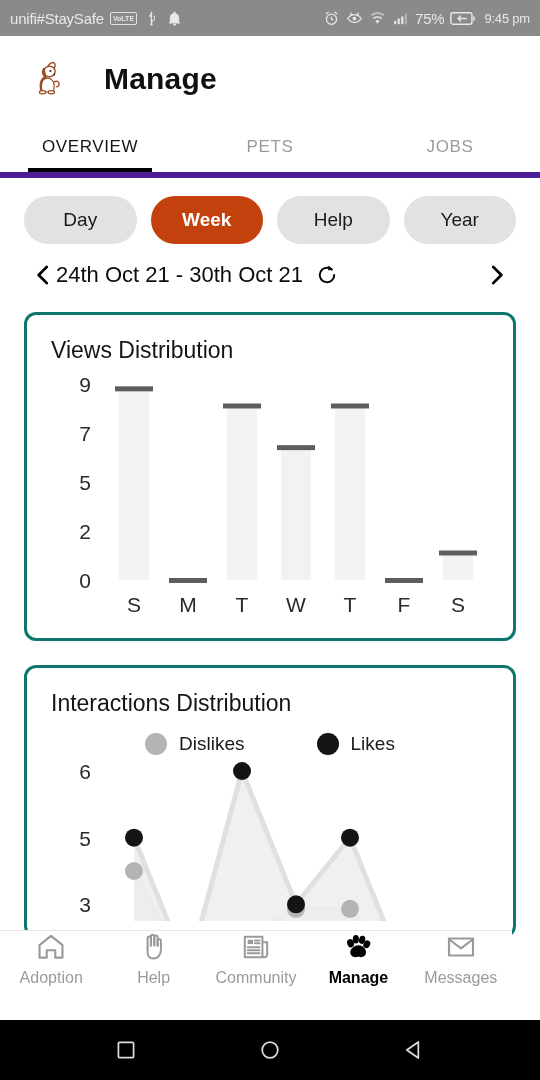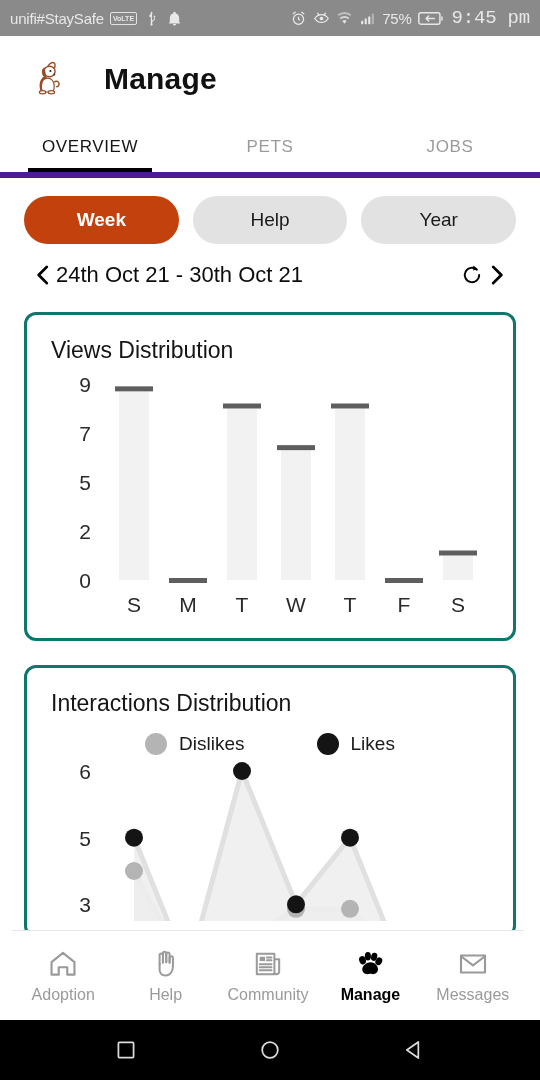--- a/index.html
+++ b/index.html
@@ -18,21 +18,21 @@
   }
   .sb-left{ display:flex; align-items:center; gap:6px; flex:1; }
   .sb-right{ display:flex; align-items:center; gap:6px; }
   .volte{
     border:1.5px solid #e3e3e3; border-radius:2px; font-size:7px;
     padding:0 2px; line-height:11px; font-weight:bold; letter-spacing:0;
   }
   .sb-ico{ display:inline-block; width:17px; height:17px; }
   .sb-ico svg{ display:block; }
   .pct{ font-size:15px; }
-  .time{ font-size:19px; margin-left:2px;font-family:Liberation Mono, monospace; }
+  .time{ font-size:13px; margin-left:2px; }
 
   
   .appbar{ height:86px; display:flex; align-items:center; padding:0 24px; background:#fff; }
   .logo{ width:46px; height:46px; position:relative; }
   .title{ font-size:30px; font-weight:bold; color:#111; margin-left:34px; letter-spacing:.2px; }
 
   
   .tabs{ display:flex; height:56px; border-bottom:6px solid #4c1d95; background:#fff; }
   .tab{
     flex:1; display:flex; align-items:center; justify-content:center;
@@ -52,21 +52,21 @@
     font-size:19px; color:#1a1a1a;
   }
   .pill.sel{ background:#c2410c; color:#fff; font-weight:bold; }
 
   
   .datenav{
     display:flex; align-items:center; padding:8px 30px 14px 30px; height:56px;
   }
   .chev{ width:26px; height:26px; color:#000; }
   .daterange{
-    flex:1; display:flex; align-items:center; justify-content:space-between; gap:12px;
+    flex:1; display:flex; align-items:center; justify-content:flex-start; gap:12px;
     font-size:22px; color:#0d0d0d;
   }
   .refresh{ width:24px; height:24px; }
 
   
   .card{
     margin:6px 24px 0 24px; border:3px solid #0f766e; border-radius:12px;
     background:#fff; padding:22px 24px 14px 24px;
   }
   .card + .card{ margin-top:24px; }
@@ -79,21 +79,21 @@
   .leg{ display:flex; align-items:center; gap:12px; font-size:19px; color:#1b1b1b; }
   .dot{ width:22px; height:22px; border-radius:50%; }
   .dot.grey{ background:#b4b4b4; }
   .dot.black{ background:#141414; }
   .linechart{ position:relative; height:160px; overflow:hidden; }
 
   
   .bottomnav{
     position:absolute; left:0; bottom:60px; width:512px; height:90px;
     background:#fff; border-top:1px solid #e6e6e6;
-    display:flex; align-items:center;margin-left:12px;
+    display:flex; align-items:flex-start;
   }
   .navitem{
     flex:1; display:flex; flex-direction:column; align-items:center;
     gap:6px; color:#9a9a9a; font-size:16px;
   }
   .navitem.active{ color:#000; font-weight:bold; }
   .navicon{ width:32px; height:32px; display:block; }
 
   
   .androidnav{
@@ -190,20 +190,23 @@
     </div>
     <div class="tab">
       <span>PETS</span>
     </div>
     <div class="tab">
       <span>JOBS</span>
     </div>
   </div>
 
   <div class="pills">
+    <div class="pill">
+      <span>Day</span>
+    </div>
     <div class="pill sel">
       <span>Week</span>
     </div>
     <div class="pill">
       <span>Help</span>
     </div>
     <div class="pill">
       <span>Year</span>
     </div>
   </div>

